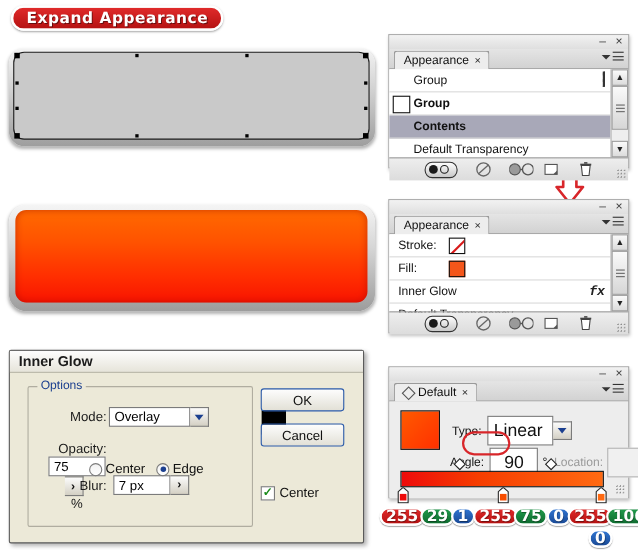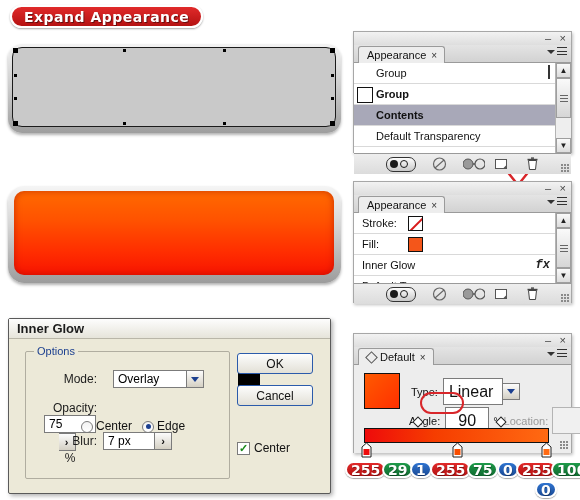--- a/index.html
+++ b/index.html
@@ -567,21 +567,21 @@
     <div class="panel-tab">
       <span>Appearance</span>
       <span class="tab-x">×</span>
     </div>
     <div class="panel-menu">
       <span class="tri"></span>
       <span class="bars"></span>
     </div>
   </div>
 
-  <div class="panel-body" style="height:90px;">
+  <div class="panel-body" style="height:80px;">
     <div class="ap-rows">
 
       <div class="ap-row">
         <span class="row-label">Group</span>
         <span class="right-icon"><span class="checker"></span></span>
       </div>
 
       <div class="ap-row bold">
         <span class="row-swatch-white"></span>
         <span class="row-label">Group</span>
@@ -721,21 +721,21 @@
 
 <div id="inner-glow-dialog">
   <div class="dlg-title">Inner Glow</div>
 
   <div class="group-box">
     <span class="legend">Options</span>
   </div>
 
   <div class="fld-row" style="left:44px; top:51px;">
     <span class="fld-label" style="width:44px;">Mode:</span>
-    <span class="txtbox" style="width:74px; margin-left:16px;">Overlay</span>
+    <span class="txtbox" style="width:74px; margin-left:2px;">Overlay</span>
     <span class="combo-arrow">
         <span class="chev"></span>
       </span>
   </div>
   <div class="glow-swatch"></div>
 
   <div class="fld-row" style="left:28px; top:82px;flex-direction:column;">
     <span class="fld-label" style="width:60px;">Opacity:</span>
     <span class="txtbox" style="width:52px; margin-left:6px;">75</span>
     <span class="spin-btn">›</span>

